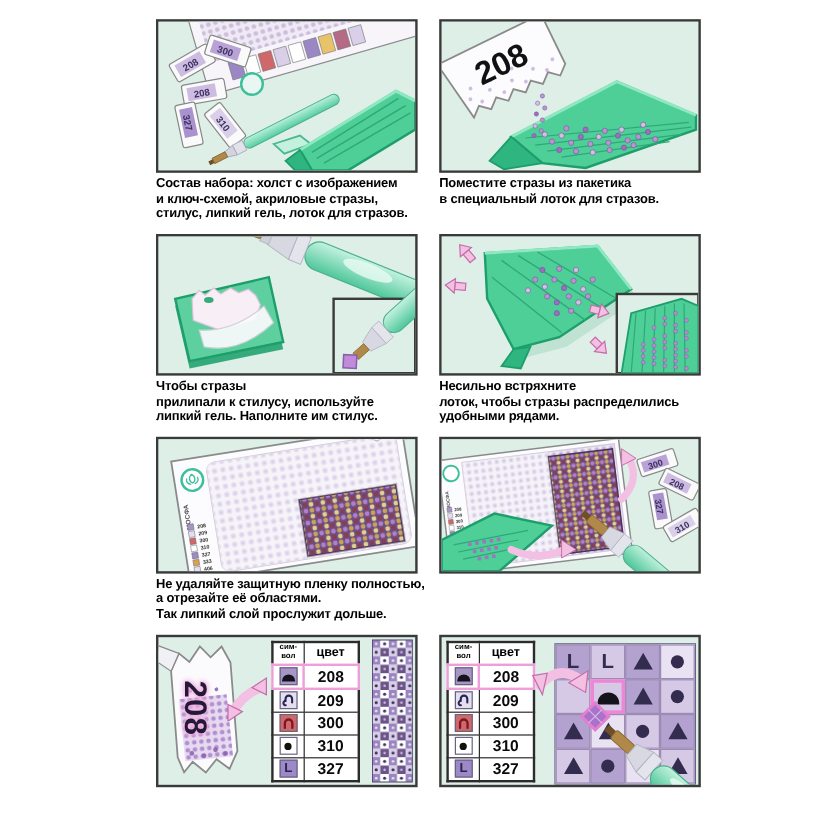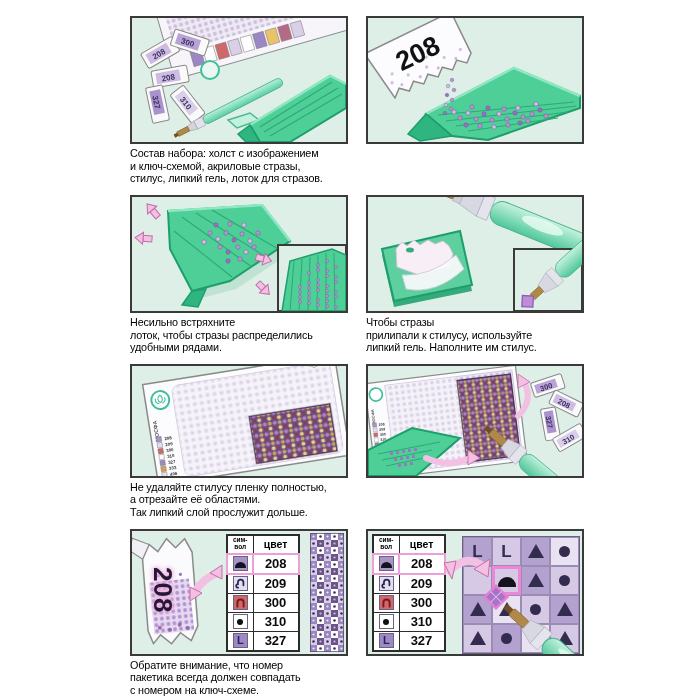--- a/index.html
+++ b/index.html
@@ -2,21 +2,21 @@
 <html><head>
 <meta charset="utf-8">
 <style>
   html,body{margin:0;padding:0;background:#ffffff;}
   body{width:700px;height:700px;overflow:hidden;font-family:"Liberation Sans",sans-serif;}
   .sheet{position:absolute;left:130px;top:16px;width:460px;}
   .row{display:flex;gap:18px;margin-bottom:10px;}
   .cell{width:218px;display:flex;flex-direction:column;}
   .panel{position:relative;width:214px;background:#ddefe7;border:2px solid #3a3a3a;overflow:hidden;}
   .h128{height:124px}.h118{height:114px}.h114{height:110px}.h127{height:123px}
-  .caption{margin-top:3px;font-size:10.8px;font-weight:normal;line-height:1.17;color:#000;
+  .caption{margin-top:3px;font-size:10.8px;font-weight:bold;line-height:1.17;color:#000;
            letter-spacing:-0.15px;white-space:pre-line;width:226px;}
   svg{display:block}
   svg text{font-family:"Liberation Sans",sans-serif;font-weight:bold;}
 
   
   .key-table{border-collapse:collapse;background:#fff;border:2px solid #2c2c2c;}
   .key-table td{border:1.5px solid #2c2c2c;padding:0;}
   .kt-hsym{width:24px;height:17px;font-size:6.5px;font-weight:bold;text-align:center;line-height:1.05;white-space:pre-line;}
   .kt-hcol{width:44px;font-size:10.5px;font-weight:bold;text-align:center;}
   .kt-sym{width:24px;height:18px;text-align:center;vertical-align:middle;}
@@ -198,24 +198,72 @@
                 <circle cx="84" cy="56" r="1.6"></circle>
                 <circle cx="92" cy="50" r="1.6"></circle>
               <circle cx="20" cy="42" r="1.6"></circle>
                 <circle cx="38" cy="43" r="1.6"></circle>
                 <circle cx="58" cy="42" r="1.6"></circle>
             </g>
             <text x="52" y="44" font-size="27" fill="#111" text-anchor="middle">208</text>
           </g>
         </svg>
       </div>
+      <div class="caption">Поместите стразы из пакетика
+в специальный лоток для стразов.</div>
     </div>
   </div>
 
   <div class="row">
+    <div class="cell">
+      <div class="panel h118">
+        <svg width="214" height="114" viewBox="0 0 214 114">
+          <defs>
+            <linearGradient id="dPen" x1="0" y1="0" x2="0" y2="1">
+              <stop offset="0" stop-color="#c4f2de"></stop>
+                <stop offset="1" stop-color="#4fc79b"></stop>
+            </linearGradient>
+          </defs>
+          <rect width="214" height="114" fill="#ddefe7"></rect>
+
+          <g>
+            <polygon points="14,58 92,40 104,94 26,110" fill="#35ab7c"></polygon>
+            <polygon points="14,52 92,34 104,88 26,104" fill="#5ed0a0" stroke="#1d9e6b" stroke-width="2"></polygon>
+            <path d="M28,52 l6,-7 5,4 7,-6 6,5 8,-5 7,4 8,-3 6,5 4,8 -4,12 -30,9 -22,-8 Z" fill="#f7eef6" stroke="#d8c3d8" stroke-width="1"></path>
+            <ellipse cx="42" cy="53" rx="4" ry="2.5" fill="#35ab7c"></ellipse>
+            <path d="M38,92 Q68,98 96,72 L88,58 Q62,80 34,78 Z" fill="#fbfbfd" opacity="0.92" stroke="#cfcfd8" stroke-width="1"></path>
+          </g>
+
+          <g transform="rotate(22 150 36)">
+            <rect x="116" y="12" width="130" height="24" rx="12" fill="url(#dPen)" stroke="#4ab08c" stroke-width="1"></rect>
+            <ellipse cx="170" cy="20" rx="22" ry="6" fill="#e9fbf3" opacity="0.8"></ellipse>
+            <rect x="105" y="12" width="11" height="24" fill="#e4e4ec" stroke="#b5b5c2" stroke-width="0.8"></rect>
+            <polygon points="84,19 105,12 105,36 84,31" fill="#d8d8e2" stroke="#b5b5c2" stroke-width="0.8"></polygon>
+            <rect x="77" y="19.5" width="8" height="11" fill="#cfcfda" stroke="#b5b5c2" stroke-width="0.8"></rect>
+            <rect x="56" y="21" width="21" height="8" rx="2" fill="#b08948" stroke="#8a6a33" stroke-width="0.8"></rect>
+            <rect x="49" y="22.5" width="7" height="5.5" fill="#6f4f26"></rect>
+          </g>
+
+          <g>
+            <rect x="146" y="52" width="68" height="62" fill="#ddefe7" stroke="#3a3a3a" stroke-width="2"></rect>
+            <g transform="translate(160,104) rotate(-42)">
+              <rect x="40" y="-9" width="70" height="18" rx="9" fill="url(#dPen)" stroke="#4ab08c" stroke-width="0.8"></rect>
+              <rect x="32" y="-9" width="8" height="18" fill="#e4e4ec" stroke="#b5b5c2" stroke-width="0.7"></rect>
+              <polygon points="18,-5 32,-9 32,9 18,5" fill="#d8d8e2" stroke="#b5b5c2" stroke-width="0.7"></polygon>
+              <rect x="6" y="-3.5" width="12" height="7" fill="#b08948" stroke="#8a6a33" stroke-width="0.7"></rect>
+              <rect x="-6" y="-5.5" width="11" height="11" transform="rotate(45 -0.5 0)" fill="#c08bd8" stroke="#8a5fae" stroke-width="1.3"></rect>
+            </g>
+          </g>
+        </svg>
+      </div>
+      <div class="caption">Чтобы стразы
+прилипали к стилусу, используйте
+липкий гель. Наполните им стилус.</div>
+    </div>
+
     <div class="cell">
       <div class="panel h118">
         <svg width="214" height="114" viewBox="0 0 214 114">
           <rect width="214" height="114" fill="#ddefe7"></rect>
           <polygon points="42,22 136,16 164,52 104,92 66,102 44,60" fill="#bfe2d2"></polygon>
           <g>
             <polygon points="36,14 130,8 158,44 98,84 60,94 38,52" fill="#4ecf97" stroke="#1d9e6b" stroke-width="2"></polygon>
             <polyline points="36,14 130,8 158,44" fill="none" stroke="#8fe8c2" stroke-width="2.5"></polyline>
             <line x1="50" y1="20" x2="120" y2="70" stroke="#2fa878" stroke-width="1.1"></line>
             <line x1="64" y1="16" x2="134" y2="60" stroke="#2fa878" stroke-width="1.1"></line>
@@ -302,66 +350,20 @@
           </g>
           <g transform="translate(126,86) rotate(45)">
             <rect x="0" y="-3" width="8" height="6" fill="#f3bfe2" stroke="#c46da8" stroke-width="1"></rect>
             <polygon points="8,-6 16,0 8,6" fill="#f3bfe2" stroke="#c46da8" stroke-width="1"></polygon>
           </g>
         </svg>
       </div>
       <div class="caption">Несильно встряхните
 лоток, чтобы стразы распределились
 удобными рядами.</div>
-    </div>
-
-    <div class="cell">
-      <div class="panel h118">
-        <svg width="214" height="114" viewBox="0 0 214 114">
-          <defs>
-            <linearGradient id="dPen" x1="0" y1="0" x2="0" y2="1">
-              <stop offset="0" stop-color="#c4f2de"></stop>
-                <stop offset="1" stop-color="#4fc79b"></stop>
-            </linearGradient>
-          </defs>
-          <rect width="214" height="114" fill="#ddefe7"></rect>
-
-          <g>
-            <polygon points="14,58 92,40 104,94 26,110" fill="#35ab7c"></polygon>
-            <polygon points="14,52 92,34 104,88 26,104" fill="#5ed0a0" stroke="#1d9e6b" stroke-width="2"></polygon>
-            <path d="M28,52 l6,-7 5,4 7,-6 6,5 8,-5 7,4 8,-3 6,5 4,8 -4,12 -30,9 -22,-8 Z" fill="#f7eef6" stroke="#d8c3d8" stroke-width="1"></path>
-            <ellipse cx="42" cy="53" rx="4" ry="2.5" fill="#35ab7c"></ellipse>
-            <path d="M38,92 Q68,98 96,72 L88,58 Q62,80 34,78 Z" fill="#fbfbfd" opacity="0.92" stroke="#cfcfd8" stroke-width="1"></path>
-          </g>
-
-          <g transform="rotate(22 150 36)">
-            <rect x="116" y="12" width="130" height="24" rx="12" fill="url(#dPen)" stroke="#4ab08c" stroke-width="1"></rect>
-            <ellipse cx="170" cy="20" rx="22" ry="6" fill="#e9fbf3" opacity="0.8"></ellipse>
-            <rect x="105" y="12" width="11" height="24" fill="#e4e4ec" stroke="#b5b5c2" stroke-width="0.8"></rect>
-            <polygon points="84,19 105,12 105,36 84,31" fill="#d8d8e2" stroke="#b5b5c2" stroke-width="0.8"></polygon>
-            <rect x="77" y="19.5" width="8" height="11" fill="#cfcfda" stroke="#b5b5c2" stroke-width="0.8"></rect>
-            <rect x="56" y="21" width="21" height="8" rx="2" fill="#b08948" stroke="#8a6a33" stroke-width="0.8"></rect>
-            <rect x="49" y="22.5" width="7" height="5.5" fill="#6f4f26"></rect>
-          </g>
-
-          <g>
-            <rect x="146" y="52" width="68" height="62" fill="#ddefe7" stroke="#3a3a3a" stroke-width="2"></rect>
-            <g transform="translate(160,104) rotate(-42)">
-              <rect x="40" y="-9" width="70" height="18" rx="9" fill="url(#dPen)" stroke="#4ab08c" stroke-width="0.8"></rect>
-              <rect x="32" y="-9" width="8" height="18" fill="#e4e4ec" stroke="#b5b5c2" stroke-width="0.7"></rect>
-              <polygon points="18,-5 32,-9 32,9 18,5" fill="#d8d8e2" stroke="#b5b5c2" stroke-width="0.7"></polygon>
-              <rect x="6" y="-3.5" width="12" height="7" fill="#b08948" stroke="#8a6a33" stroke-width="0.7"></rect>
-              <rect x="-6" y="-5.5" width="11" height="11" transform="rotate(45 -0.5 0)" fill="#c08bd8" stroke="#8a5fae" stroke-width="1.3"></rect>
-            </g>
-          </g>
-        </svg>
-      </div>
-      <div class="caption">Чтобы стразы
-прилипали к стилусу, используйте
-липкий гель. Наполните им стилус.</div>
     </div>
   </div>
 
   <div class="row">
     <div class="cell">
       <div class="panel h114">
         <svg width="214" height="110" viewBox="0 0 214 110">
           <defs>
             <pattern id="eDots" width="7" height="7" patternUnits="userSpaceOnUse">
               <rect width="7" height="7" fill="#eee9f4"></rect>
@@ -400,21 +402,21 @@
               <rect x="23" y="100" width="5" height="5" fill="#7d5b9e" stroke="#666" stroke-width="0.4"></rect>
                 <text x="31" y="104.5">550</text>
             </g>
             <rect x="46" y="10" width="160" height="92" rx="7" fill="url(#eDots)" stroke="#cfc8da" stroke-width="1"></rect>
             <rect x="118" y="52" width="82" height="48" fill="url(#eRich)" stroke="#4a3558" stroke-width="1.5"></rect>
             <path d="M46,10 H206 V102 H46 Z M118,52 h82 v48 h-82 Z" fill="#ffffff" opacity="0.45" fill-rule="evenodd"></path>
             <path d="M184,10 Q206,-6 214,16 Q204,8 190,14 Z" fill="#fdfdfe" stroke="#bbbbbb" stroke-width="1"></path>
           </g>
         </svg>
       </div>
-      <div class="caption">Не удаляйте стилусу пленку полностью,
+      <div class="caption">Не удаляйте защитную пленку полностью,
 а отрезайте её областями.
 Так липкий слой прослужит дольше.</div>
     </div>
 
     <div class="cell">
       <div class="panel h114">
         <svg width="214" height="110" viewBox="0 0 214 110">
           <defs>
             <linearGradient id="fPen" x1="0" y1="0" x2="0" y2="1">
               <stop offset="0" stop-color="#bdf0da"></stop>
@@ -613,23 +615,20 @@
                 <rect x="7" y="7" width="7" height="7" fill="#6a5488"></rect>
               <circle cx="10.5" cy="3.5" r="1.3" fill="#3a3356"></circle>
                 <circle cx="3.5" cy="3.5" r="1.1" fill="#efe8f6"></circle>
               <circle cx="3.5" cy="10.5" r="1.3" fill="#3a3356"></circle>
                 <circle cx="10.5" cy="10.5" r="1.1" fill="#cdbade"></circle>
             </pattern>
           </defs>
           <rect width="34" height="119" fill="url(#gStrip)" stroke="#55486e" stroke-width="1.5"></rect>
         </svg>
       </div>
-      <div class="caption">Обратите внимание, что номер
-пакетика всегда должен совпадать
-с номером на ключ-схеме.</div>
     </div>
 
     <div class="cell">
       <div class="panel h127">
         <table class="key-table abs" style="left:4px;top:3px">
           <tbody>
               <tr>
             <td class="kt-hsym">сим-
 вол</td>
             <td class="kt-hcol">цвет</td>

